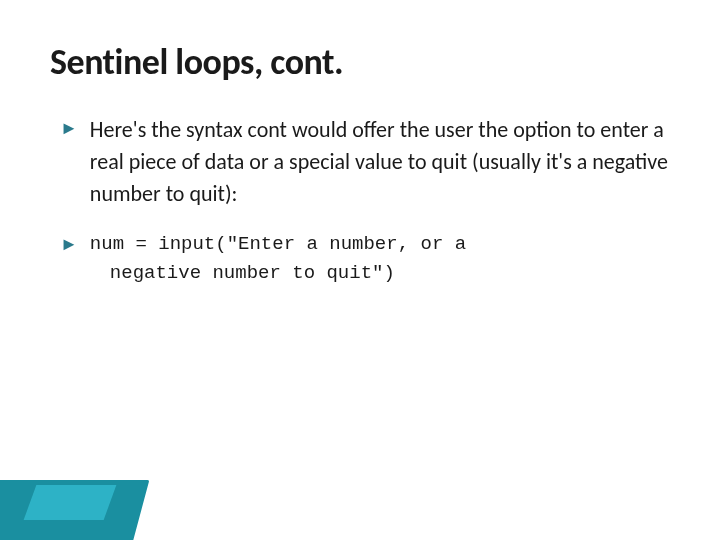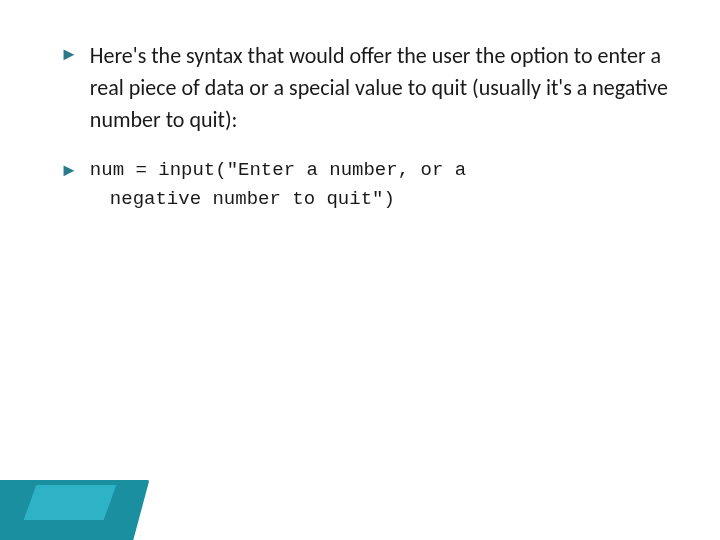--- a/index.html
+++ b/index.html
@@ -110,26 +110,27 @@
       background: #31b8cc;
       transform: skewX(-20deg);
       opacity: 0.85;
     }
   </style>
 </head>
 <body>
 
 <div class="slide">
 
+  <h1 class="title">Sentinel loops, cont.</h1>
 
   <div class="content-area">
 
     <div class="bullet-item">
       <span class="bullet-arrow">►</span>
-      <span class="bullet-text">Here's the syntax that would offer the user the option to enter a real piece of data or a special value to quit (usually it's a negative number to quit):</span>
+      <span class="bullet-text">Here's the syntax cont would offer the user the option to enter a real piece of data or a special value to quit (usually it's a negative number to quit):</span>
     </div>
 
     <div class="bullet-item">
       <span class="bullet-arrow">►</span>
       <div>
         <div class="code-text">num = input("Enter a number, or a</div>
         <div class="code-text code-indent">    negative number to quit")</div>
       </div>
     </div>
 

